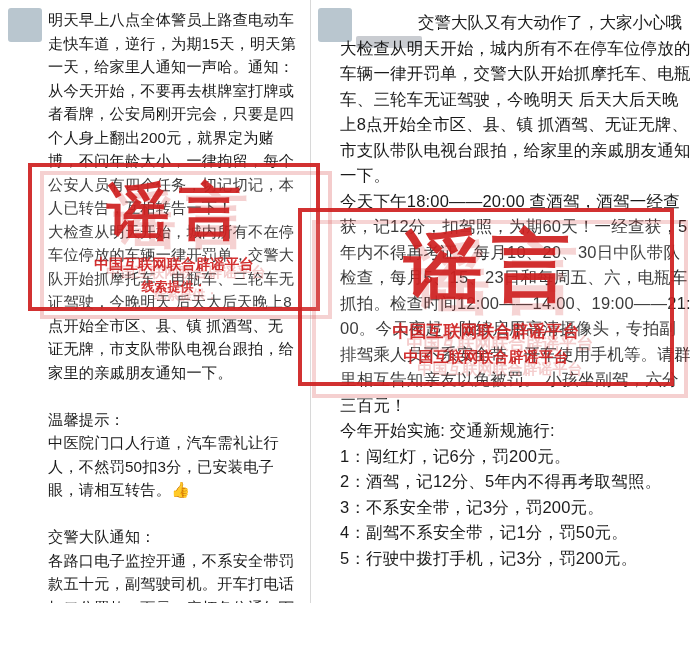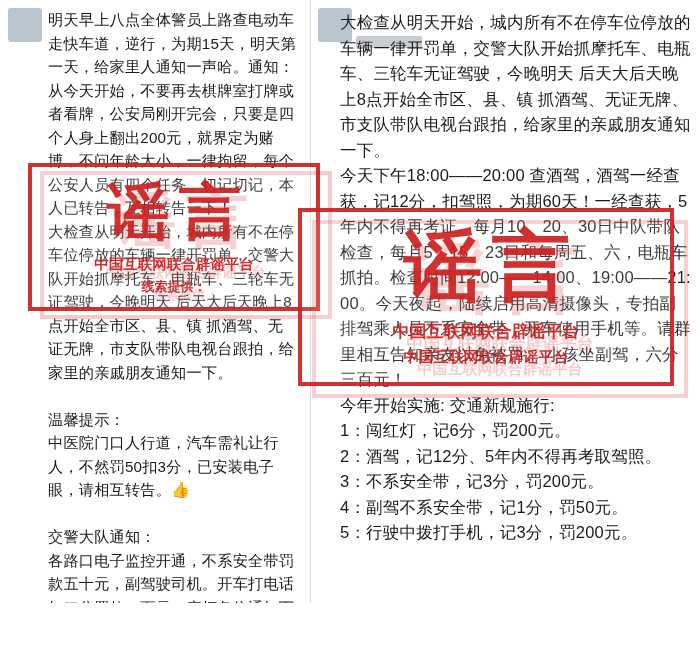--- a/index.html
+++ b/index.html
@@ -227,20 +227,21 @@
 
 交警大队通知：
 各路口电子监控开通，不系安全带罚款五十元，副驾驶司机。开车打电话扣二分罚款一百元。麻烦各位通知下去。今天上午公安局开会，酒后切记不要开车，包括摩托车，电动车一经查获，任何人都</div>
     </div>
   </div>
 
   <div class="panel" id="panel-right"></div>
   <div class="avatar" id="right-avatar"></div>
   <div class="sender-name" id="right-name"></div>
   <div id="right-body">
+    <div id="right-head-line">交警大队又有大动作了，大家小心哦</div>
     <div class="bubble-text">大检查从明天开始，城内所有不在停车位停放的车辆一律开罚单，交警大队开始抓摩托车、电瓶车、三轮车无证驾驶，今晚明天 后天大后天晚上8点开始全市区、县、镇 抓酒驾、无证无牌、市支队带队电视台跟拍，给家里的亲戚朋友通知一下。
 今天下午18:00——20:00 查酒驾，酒驾一经查获，记12分，扣驾照，为期60天！一经查获，5年内不得再考证。每月10、20、30日中队带队检查，每月5、15、23日和每周五、六，电瓶车抓拍。检查时间12:00——14:00、19:00——21:00。今天夜起，陆续启用高清摄像头，专拍副排驾乘人员不系安全带，开车使用手机等。请群里相互告知亲友以免被罚。 小孩坐副驾，六分三百元！
 今年开始实施: 交通新规施行:
 1：闯红灯，记6分，罚200元。
 2：酒驾，记12分、5年内不得再考取驾照。
 3：不系安全带，记3分，罚200元。
 4：副驾不系安全带，记1分，罚50元。
 5：行驶中拨打手机，记3分，罚200元。</div>
   </div>
 

